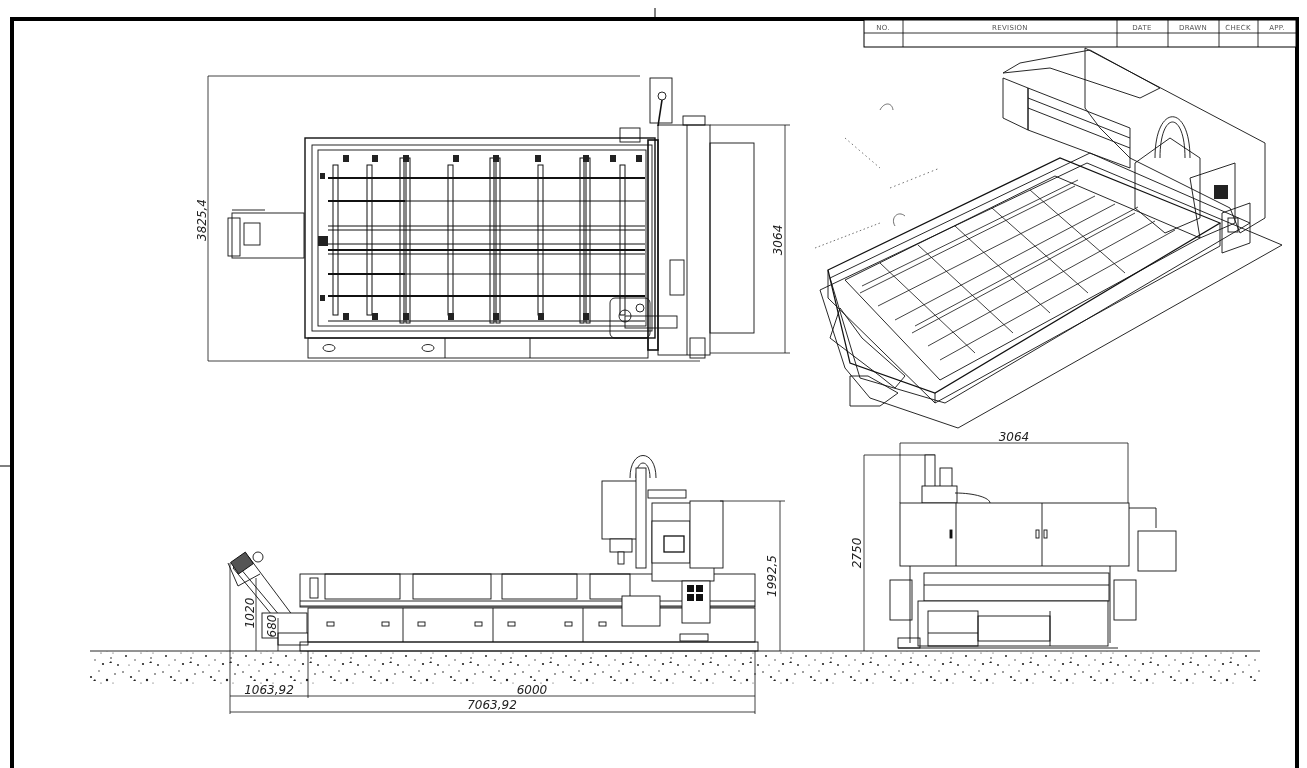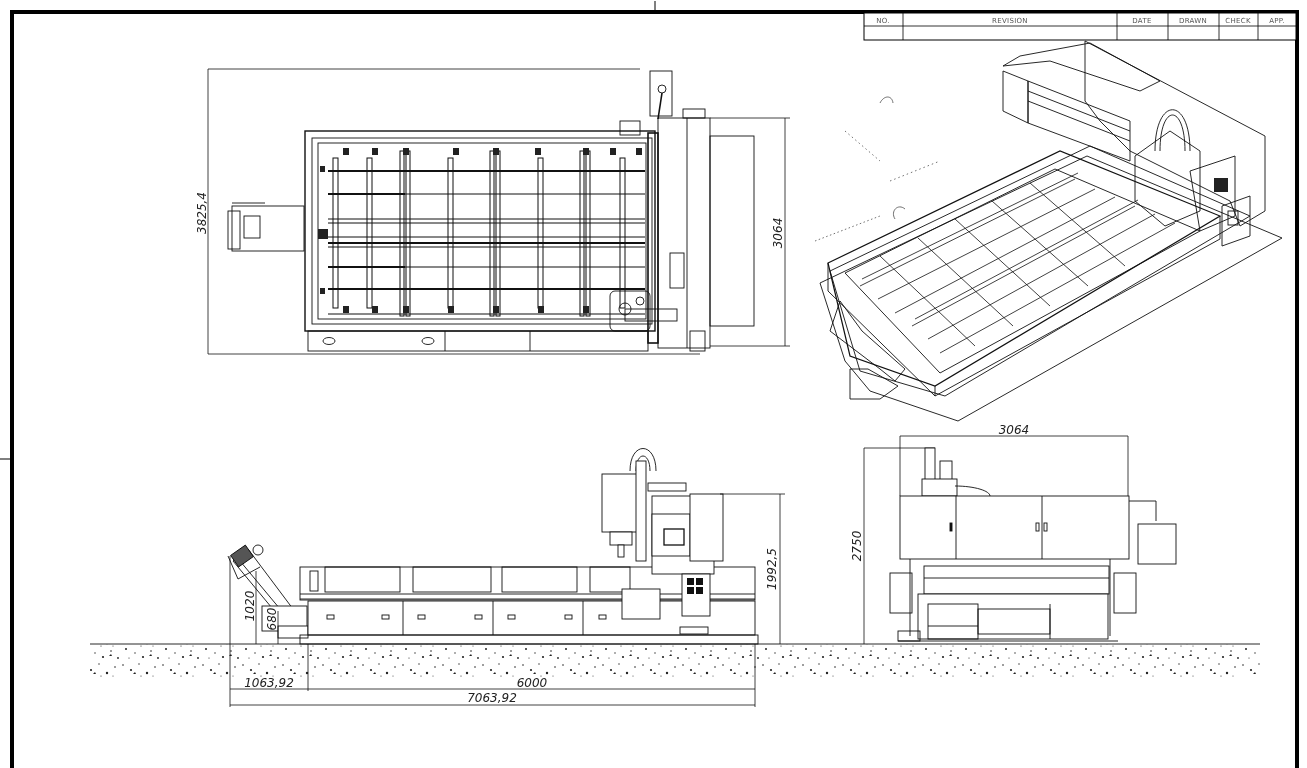--- a/index.html
+++ b/index.html
@@ -1,17 +1,17 @@
 <!DOCTYPE html>
 <html><head>
   <meta charset="utf-8">
   <style>
     html, body { margin: 0; padding: 0; background: #ffffff; }
     body { width: 1307px; height: 768px; position: relative; overflow: hidden; font-family: "Liberation Sans", sans-serif; }
-    .sheet { position: absolute; left: 0; top: 1px; width: 1307px; height: 572px; }
+    .sheet { position: absolute; left: 0; top: 8px; width: 1307px; height: 572px; }
     svg text { font-family: "DejaVu Sans", sans-serif; }
     .dim { font-size: 12px; fill: #222; font-style: italic; }
     .tb-h { font-size: 7px; fill: #555; letter-spacing: 0.3px; }
   </style>
 </head>
 <body>
 
 <div class="sheet">
 <svg width="1307" height="768" viewBox="0 0 1307 768" xmlns="http://www.w3.org/2000/svg">
   <defs>

